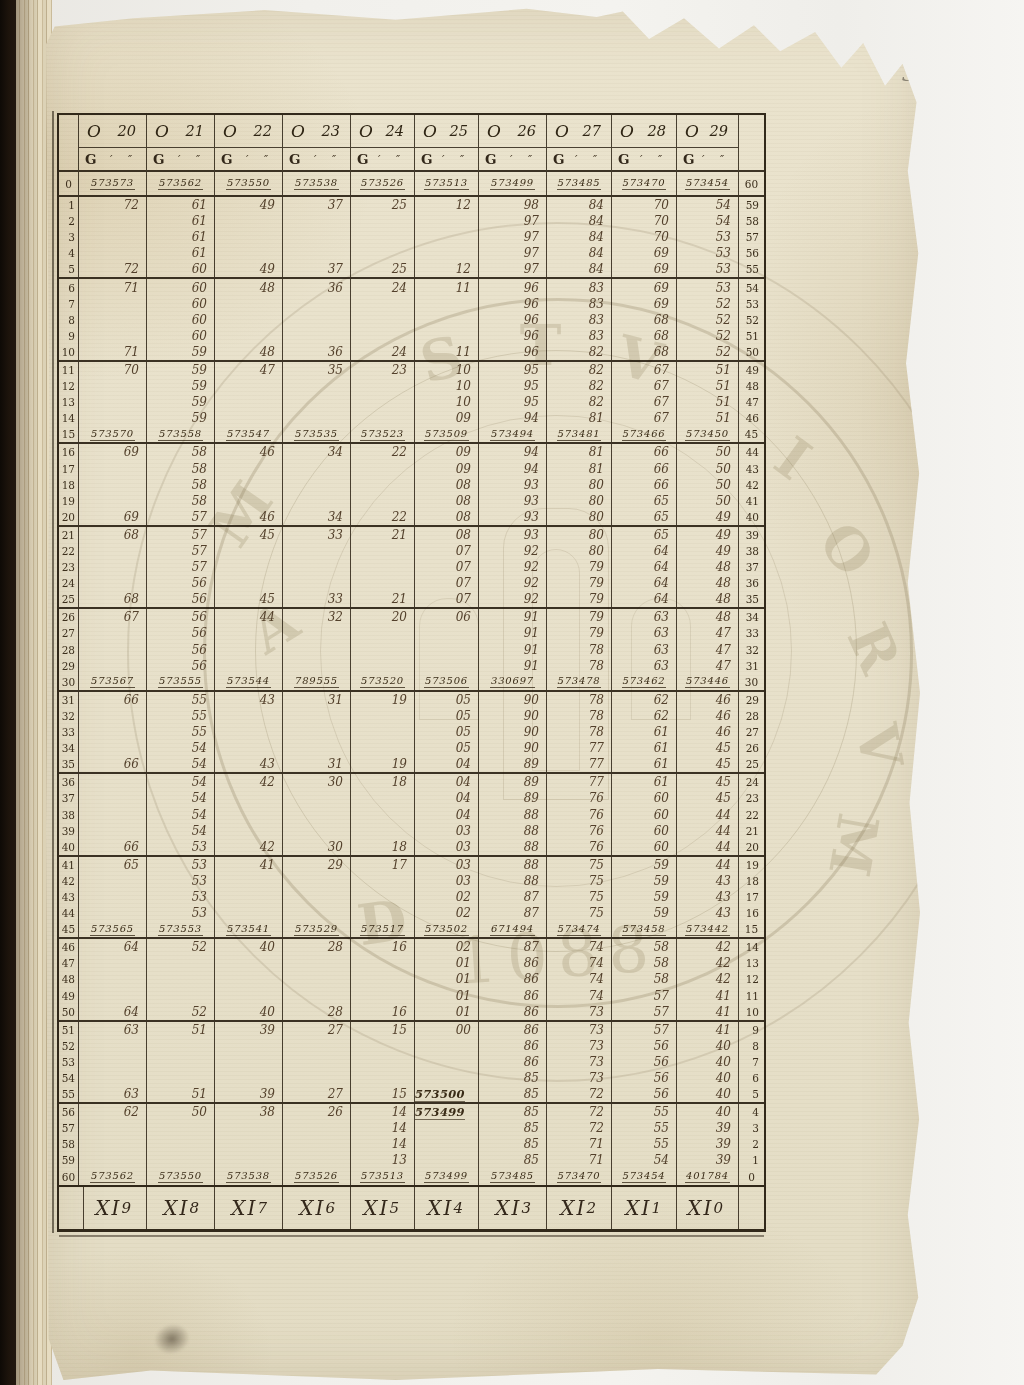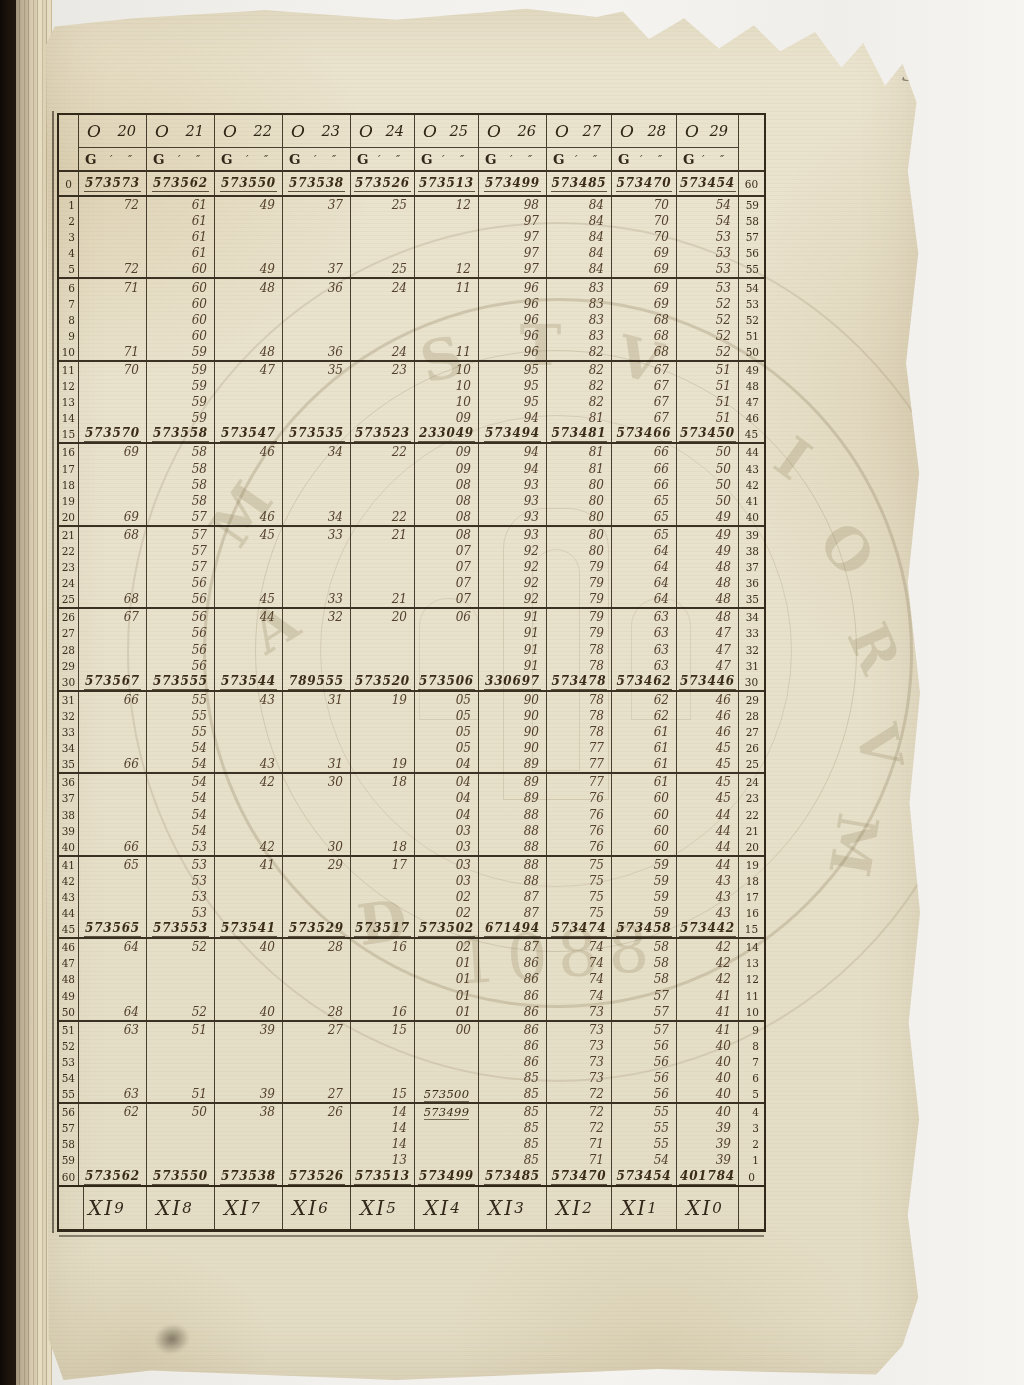--- a/index.html
+++ b/index.html
@@ -68,29 +68,29 @@
   .hdr .deg{font-size:14.5px;}
   .row.sub{height:24px;}
   .sub .cell{justify-content:space-between;padding:0 8px 0 6px;
     border-bottom:2px solid rgba(30,21,8,.85);}
   .sub .g{font-size:13.5px;font-style:normal;font-weight:700;color:#33281a;}
   .sub .marks{font-size:11px;letter-spacing:6px;color:#3a2d1b;}
   .row.data{height:16.1px;}
   .row.r0{height:23px;}
   .row.sep{border-top:2.3px solid rgba(28,19,6,.85);}
   .row.full .cell{justify-content:center;padding:0;}
-  .row.full .val{font-size:12px;letter-spacing:.8px;color:#3a2c17;
-    border-bottom:1.6px solid rgba(40,28,10,.72);padding:0 1px 1px 1px;font-weight:bold;}
-  .cell.wide{justify-content:center;padding:0;}
+  .row.full .val{font-size:10px;letter-spacing:.8px;color:#3a2c17;
+    border-bottom:1.6px solid rgba(40,28,10,.72);padding:0 1px 1px 1px;}
+  .cell.wide{justify-content:flex-start;padding:0;font-weight:bold;}
   .cell.wide .val{font-size:11.5px;letter-spacing:.3px;color:#3a2c17;
     border-bottom:1.4px solid rgba(40,28,10,.6);}
   .cell.lbl{font-size:10.5px;padding-right:3px;color:#3c2f1c;font-style:normal;}
   .cell.rlbl{font-size:10.5px;padding-right:5px;color:#3c2f1c;font-style:normal;}
   .row.ftr{height:42px;border-top:2.4px solid rgba(28,19,6,.9);}
-  .ftr .cell{justify-content:flex-start;padding:0 15px 0 9px;color:#33271a;}
+  .ftr .cell{justify-content:flex-end;padding:0 15px 0 9px;color:#33271a;}
   .ftr .sign{font-size:20px;font-style:italic;letter-spacing:2px;}
   .ftr .deg{font-size:15px;}
 </style>
 </head>
 <body>
 
 <div class="scene">
   <div class="binding"></div>
   <div class="page-stack"></div>
 
@@ -645,21 +645,21 @@
           <div class="cell">
             <span class="val">573547</span>
           </div>
           <div class="cell">
             <span class="val">573535</span>
           </div>
           <div class="cell">
             <span class="val">573523</span>
           </div>
           <div class="cell">
-            <span class="val">233049</span>
+            <span class="val">573509</span>
           </div>
           <div class="cell">
             <span class="val">573494</span>
           </div>
           <div class="cell">
             <span class="val">573481</span>
           </div>
           <div class="cell">
             <span class="val">573466</span>
           </div>

